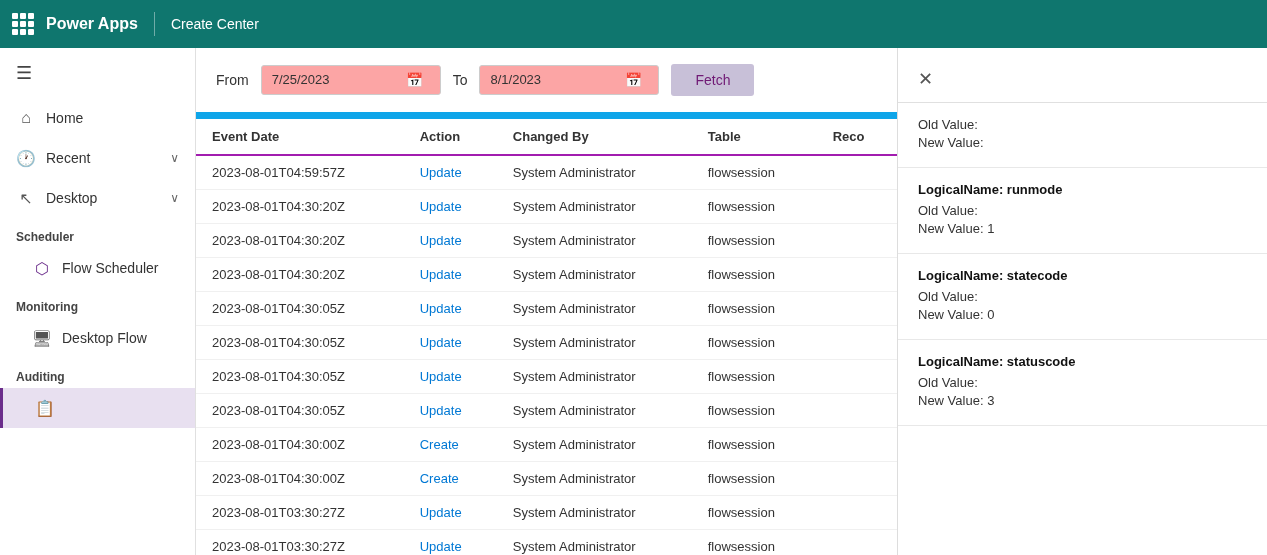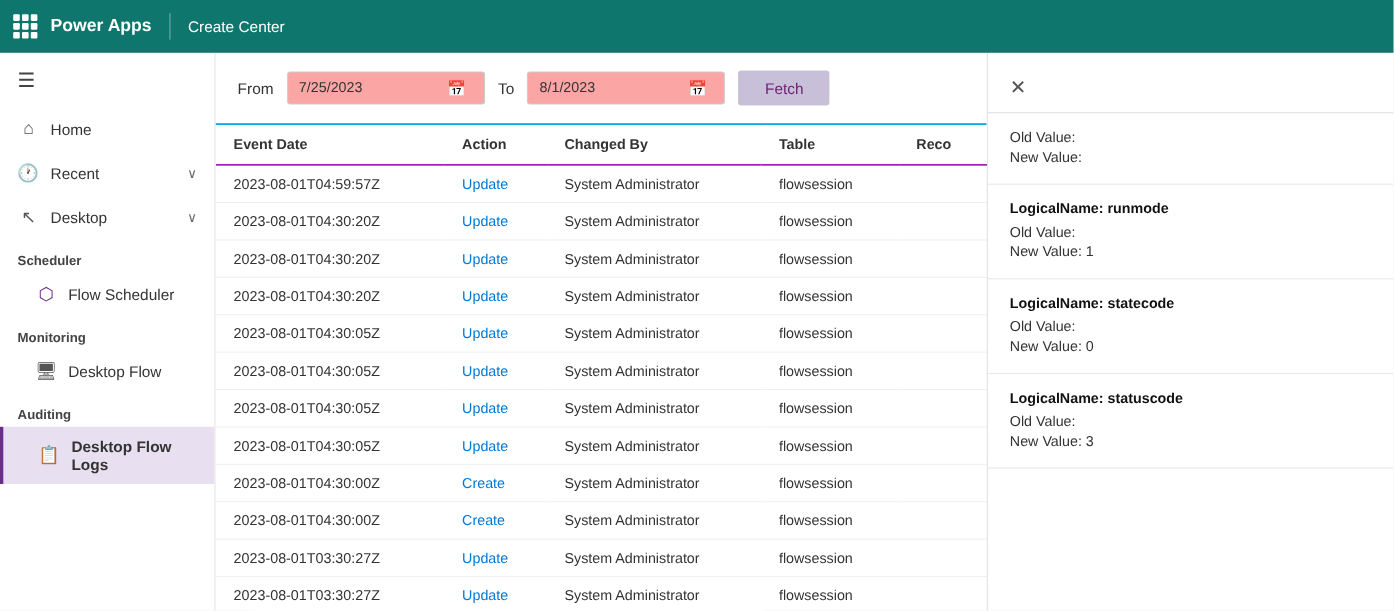--- a/index.html
+++ b/index.html
@@ -65,21 +65,21 @@
       overflow: hidden;
       position: relative;
     }
 
     
     .filter-bar {
       display: flex;
       align-items: center;
       padding: 16px 20px;
       gap: 12px;
-      border-bottom: 2px solid #0ea5e9;
+      border-bottom: 7px solid #0ea5e9;
       flex-shrink: 0;
     }
     .filter-label { font-size: 14px; color: #333; }
     .date-input-wrap {
       display: flex;
       align-items: flex-start;
       border: 1px solid #ccc;
       border-radius: 3px;
       padding: 6px 10px;
       gap: 5px;
@@ -204,21 +204,20 @@
 
     <div class="sidebar-item indent">
       <span class="icon">🖥</span>
       <span>Desktop Flow</span>
     </div>
 
     <div class="sidebar-section-label">Auditing</div>
 
     <div class="sidebar-item indent active">
       <span class="icon">📋</span>
-      <span>Desktop Flow Logs</span>
     </div>
   </div>
 
   <div class="content-area">
 
     <div class="filter-bar">
       <span class="filter-label">From</span>
       <div class="date-input-wrap">
         <input type="text" value="7/25/2023" style="">
         <span class="date-icon">📅</span>

